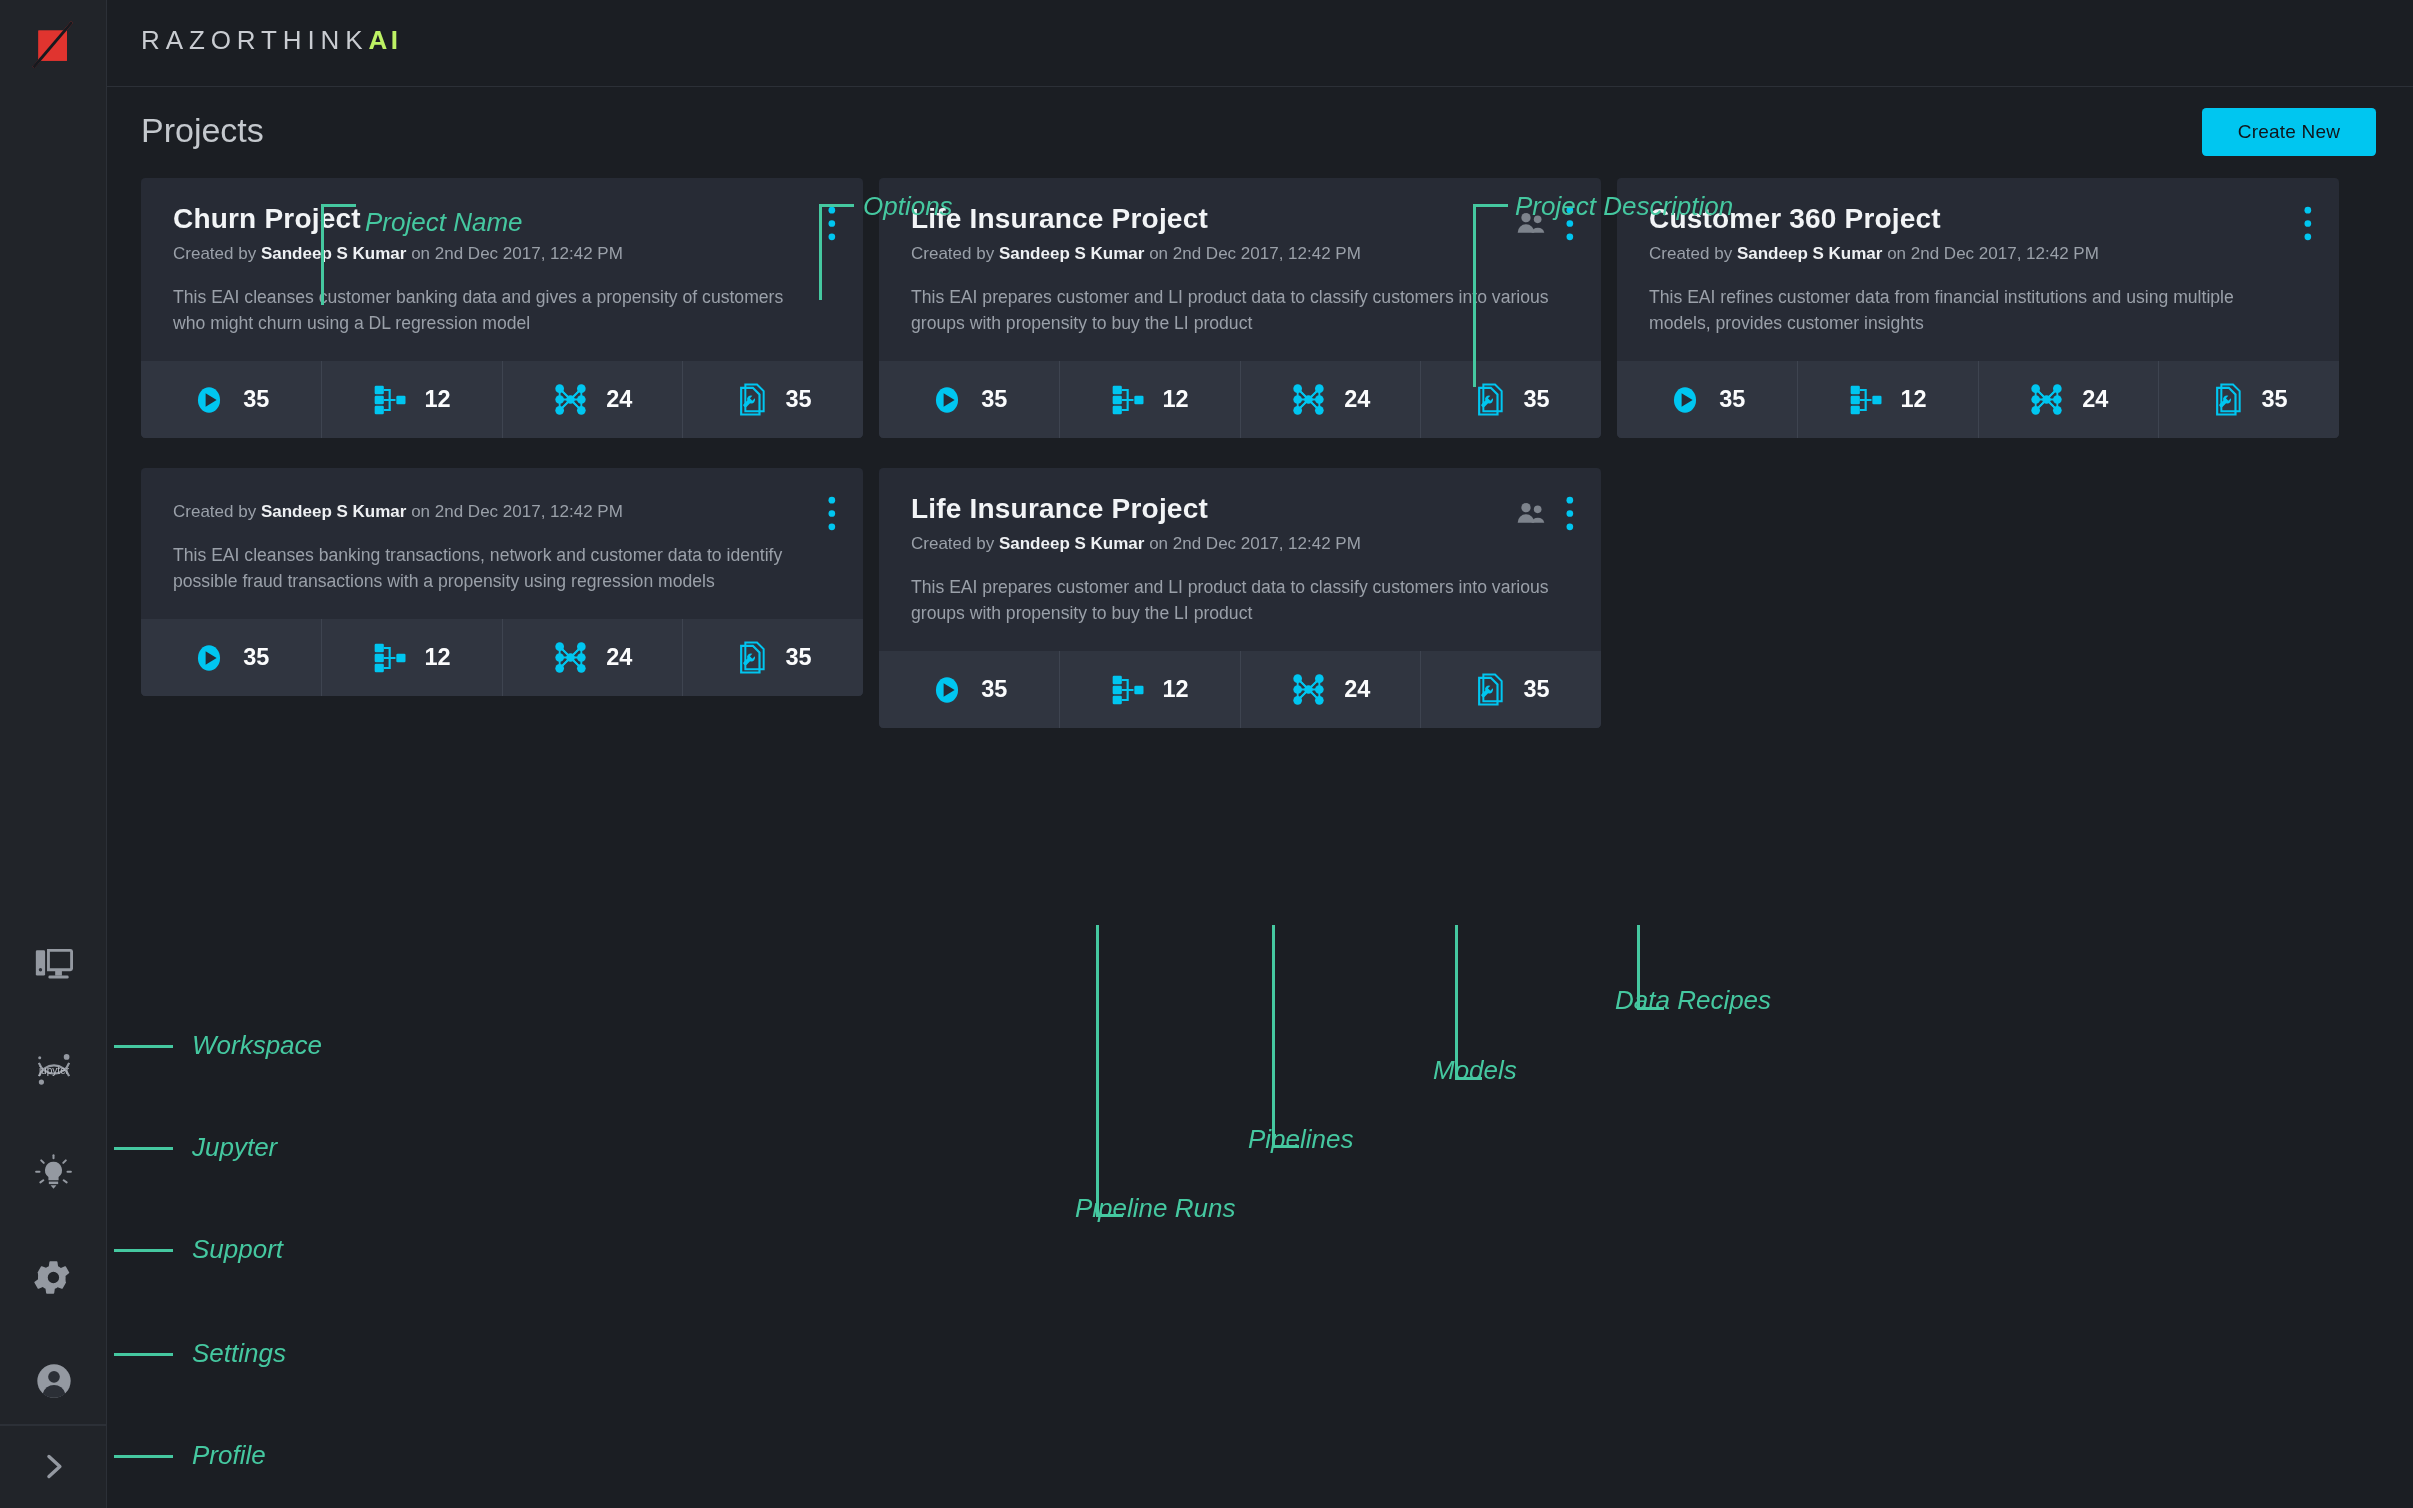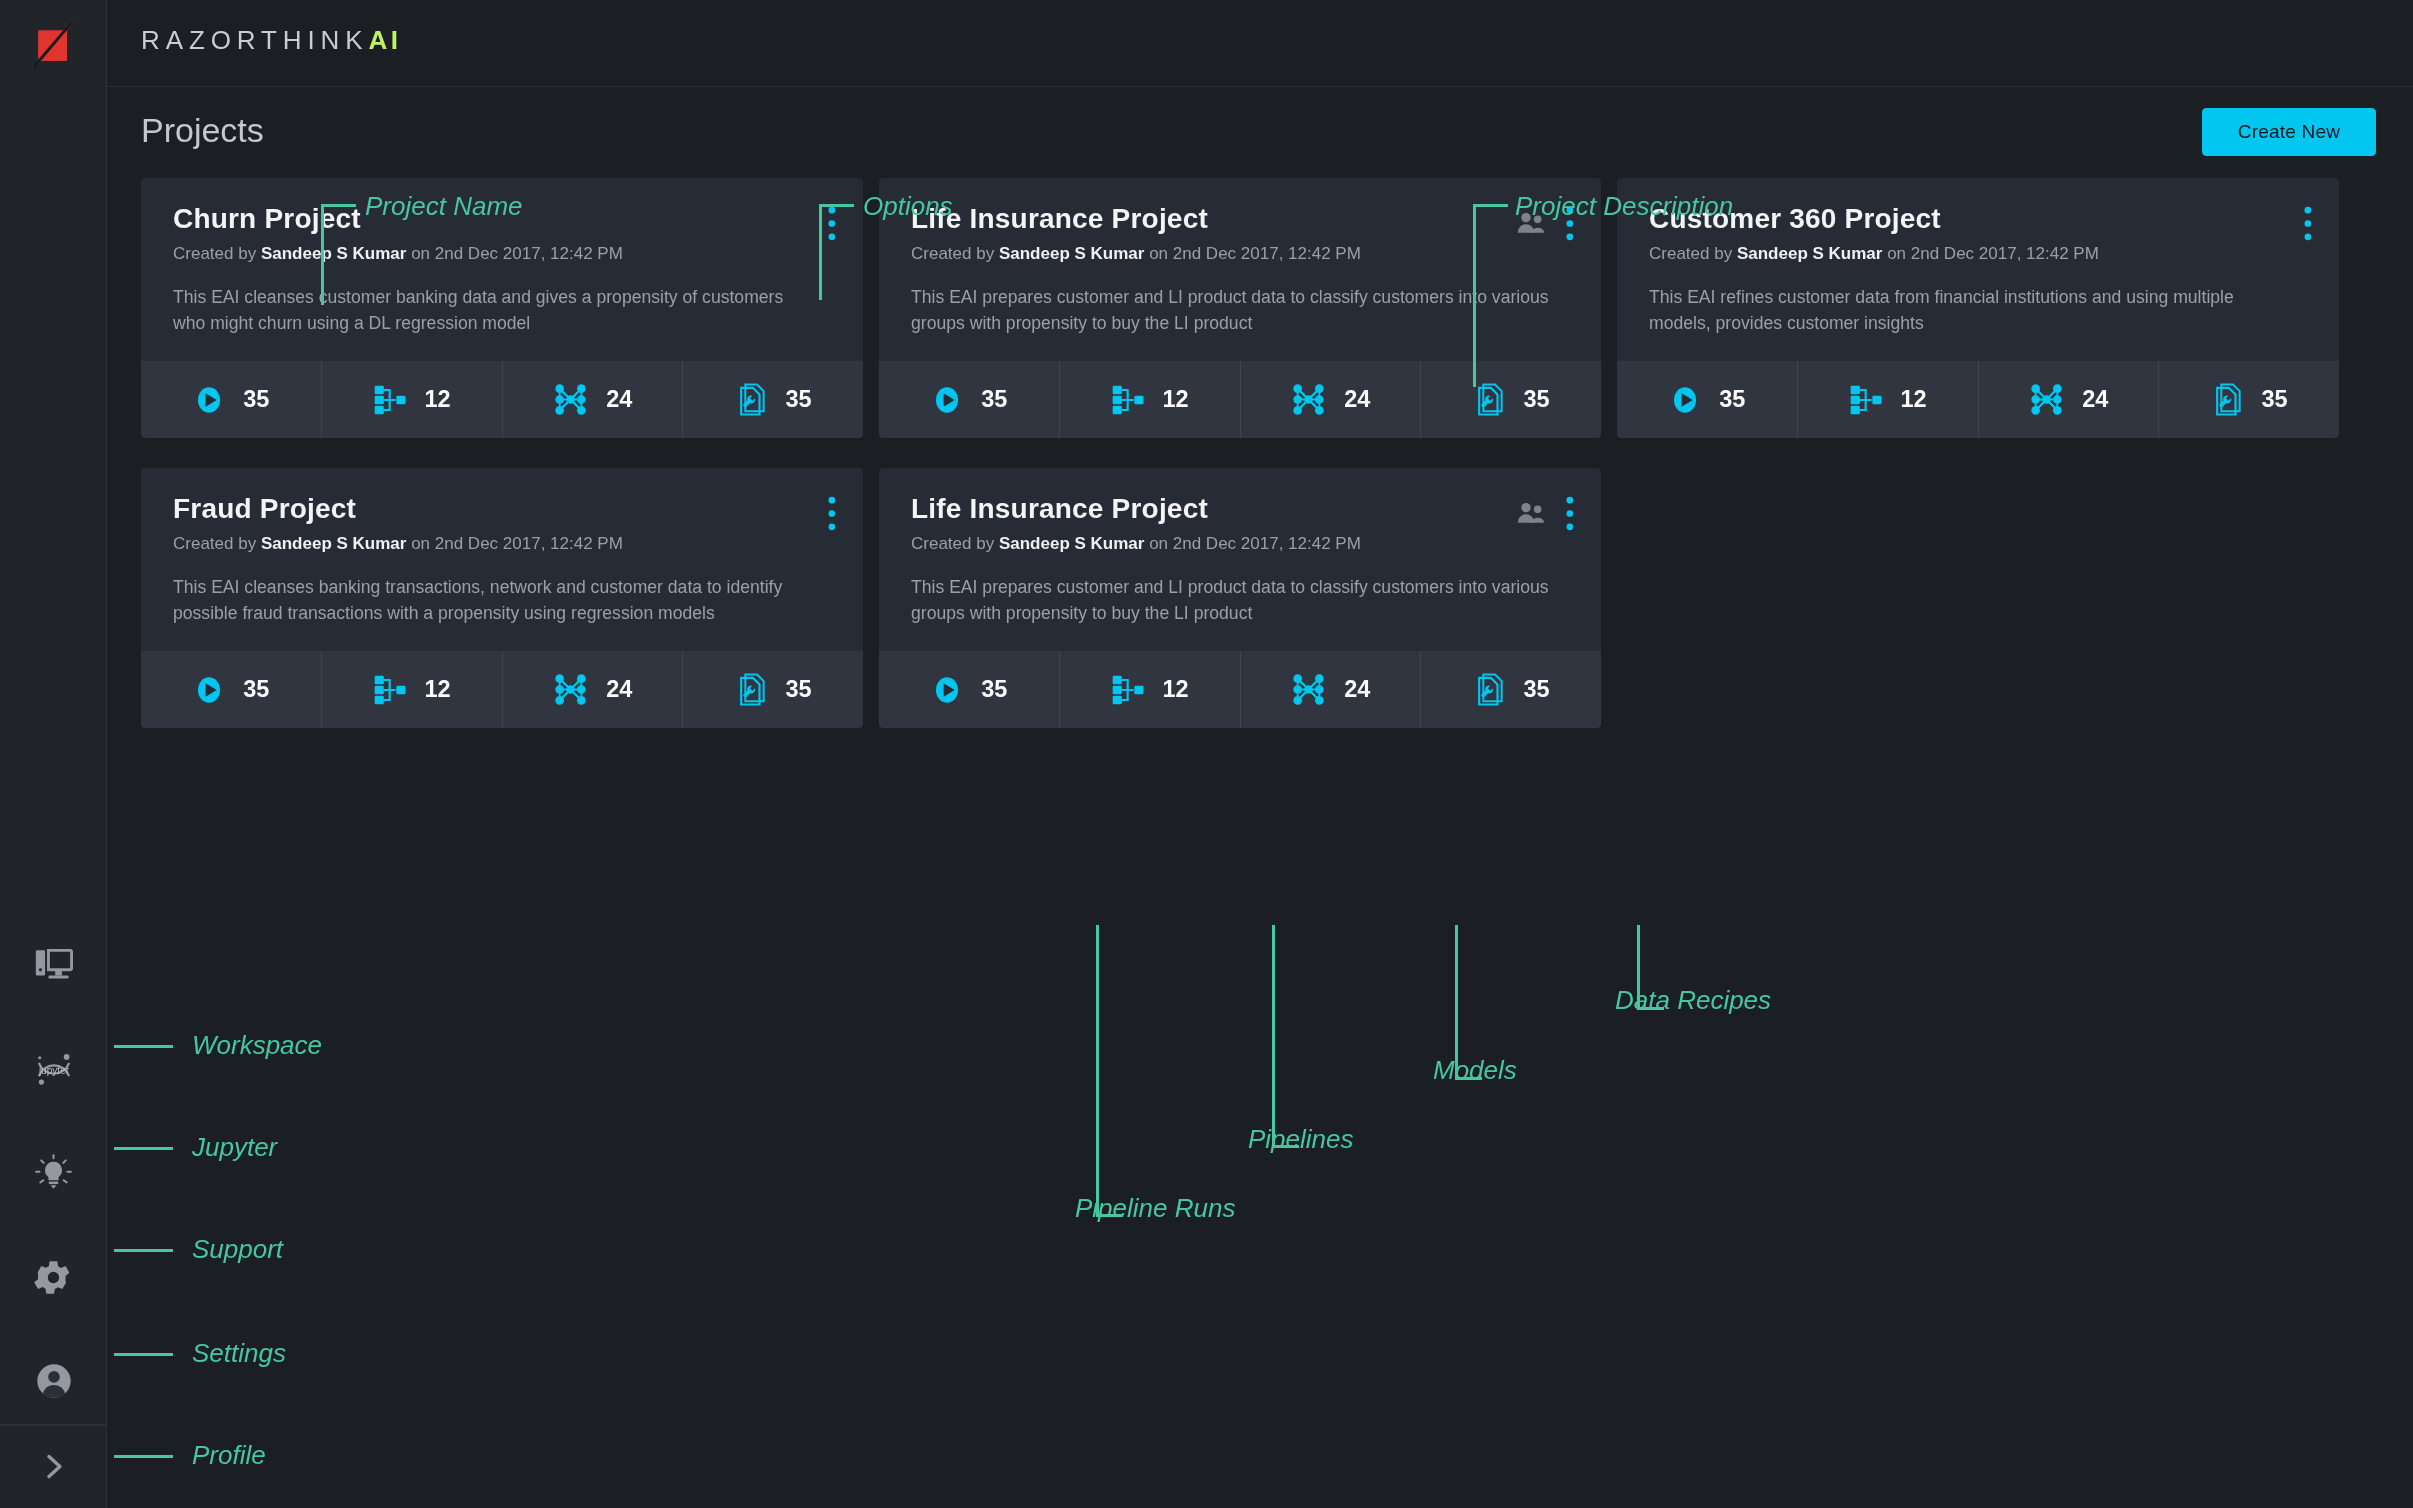--- a/index.html
+++ b/index.html
@@ -445,21 +445,20 @@
           <div class="card-body">
             <div class="card-actions">
               <span class="icon-btn">
                 <svg width="11.7" height="37" viewBox="0 0 14 44">
                   <circle cx="7" cy="6" r="4" fill="#00c6f0"></circle>
                   <circle cx="7" cy="22" r="4" fill="#00c6f0"></circle>
                   <circle cx="7" cy="38" r="4" fill="#00c6f0"></circle>
                 </svg>
               </span>
             </div>
-            <div class="card-title">Fraud Project</div>
             <div class="card-meta"><span>Created by</span> <b>Sandeep S Kumar</b> <span>on 2nd Dec 2017, 12:42 PM</span></div>
             <div class="card-desc">This EAI cleanses banking transactions, network and customer data to identify possible fraud transactions with a propensity using regression models</div>
           </div>
           <div class="spacer"></div>
           <div class="stats">
             <div class="stat">
               <span class="icon-btn">
                 <svg width="34" height="34" viewBox="0 0 40 40">
                   <ellipse cx="20" cy="20" rx="13" ry="15" fill="#00c6f0"></ellipse>
                   <polygon points="16,12 29,20 16,28" fill="#272b35"></polygon>
@@ -606,21 +605,21 @@
                 </svg>
               </span>
               <span class="stat-val">35</span>
             </div>
           </div>
         </div>
       </div>
 
     <div>
 
-      <div class="anno" style="left:258px; top:104px;text-align:center;">Project Name</div>
+      <div class="anno" style="left:258px; top:120px;text-align:center;">Project Name</div>
       <div class="anno-h" style="left:214px; top:117px; width:35px;"></div>
       <div class="anno-v" style="left:214px; top:117px; height:101px;"></div>
 
       <div class="anno" style="left:756px; top:104px;">Options</div>
       <div class="anno-h" style="left:712px; top:117px; width:35px;"></div>
       <div class="anno-v" style="left:712px; top:117px; height:96px;"></div>
 
       <div class="anno" style="left:1408px; top:104px;">Project Description</div>
       <div class="anno-h" style="left:1366px; top:117px; width:35px;"></div>
       <div class="anno-v" style="left:1366px; top:117px; height:183px;"></div>

